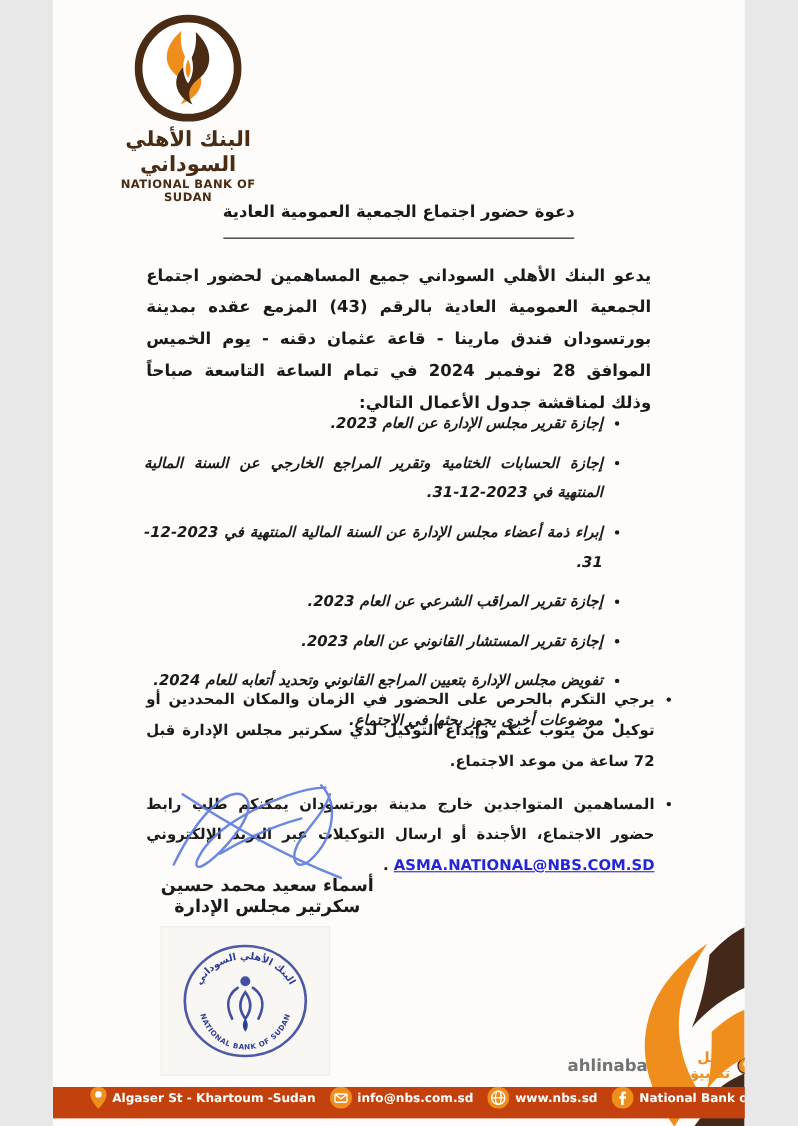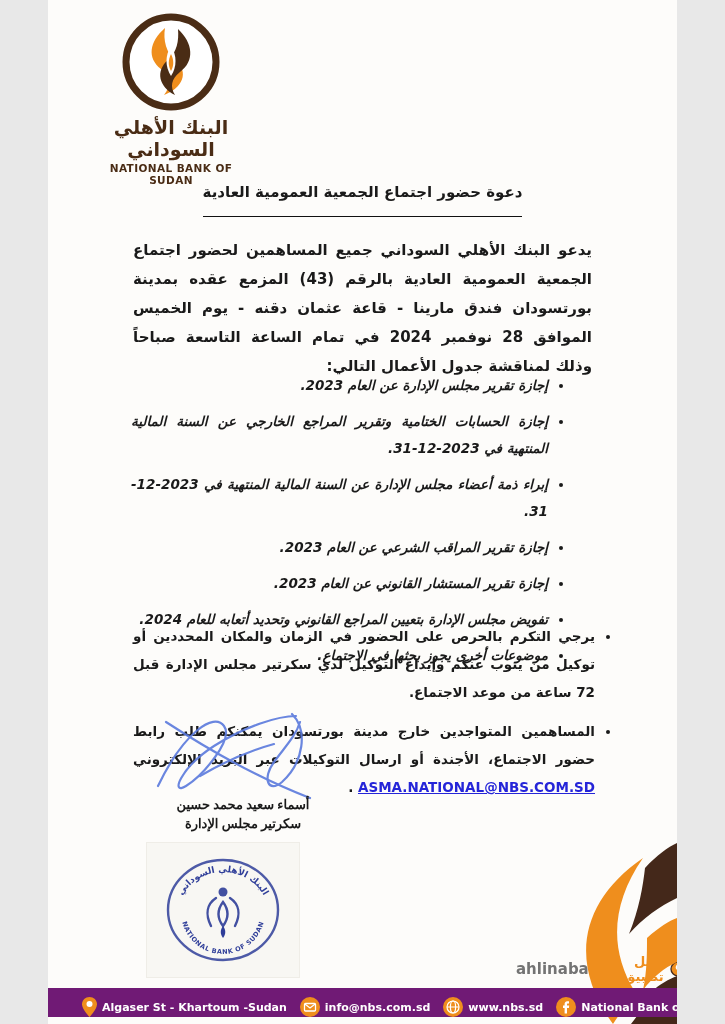--- a/index.html
+++ b/index.html
@@ -19,32 +19,32 @@
   ul.agenda{position:absolute;top:372px;left:83px;right:85px;direction:rtl;margin:0;
             padding:0 44px 0 0;list-style:disc;font-style:italic;}
   ul.agenda li{font-size:13.5px;font-weight:700;line-height:27px;margin-bottom:9px;text-align:justify;}
   ul.notes{position:absolute;top:622px;left:85px;right:74px;direction:rtl;margin:0;
            padding:0 8px 0 0;list-style:disc;}
   ul.notes li{font-size:13.5px;font-weight:700;line-height:28px;margin-bottom:11px;text-align:justify;}
   a.email-link{color:#2525d8;font-weight:700;text-decoration:underline;direction:ltr;unicode-bidi:embed;}
   
   .signature-svg{position:absolute;left:92px;top:706px;}
   .signer{position:absolute;left:90px;top:795px;width:210px;text-align:center;direction:rtl;}
-  .signer div{font-size:13px;font-weight:700;line-height:19px;font-family:Liberation Serif, serif;}
+  .signer div{font-size:16px;font-weight:700;line-height:19px;}
   
   .stamp-box{position:absolute;left:98px;top:842px;width:152px;height:134px;background:#f8f7f3;
              border:1px solid #efede7;display:flex;align-items:center;justify-content:center;}
   
   .branding{position:absolute;left:468px;top:956px;display:flex;align-items:center;gap:6px;height:26px;}
   .branding .en{font-size:15px;font-weight:bold;color:#737373;}
   .branding .ar{font-size:13px;font-weight:bold;color:#ef8e1d;direction:rtl;}
   
-  .footer-bar{position:absolute;left:0;top:988px;width:662px;height:29px;background:#701a75;
+  .footer-bar{position:absolute;left:0;top:988px;width:662px;height:29px;background:#c2410c;
               clip-path:polygon(0 0,100% 0,calc(100% - 12px) 100%,0 100%);
-              display:flex;align-items:flex-end;gap:13px;padding-left:34px;box-sizing:border-box;}
+              display:flex;align-items:flex-start;gap:13px;padding-left:34px;box-sizing:border-box;}
   .f-item{display:flex;align-items:center;gap:5px;}
   .f-item .lbl{color:#fff;font-size:11px;font-weight:bold;white-space:nowrap;}
   .f-item .lbl-big{color:#fff;font-size:19px;font-weight:bold;}
   .orange-stripe{position:absolute;left:666px;top:988px;width:11px;height:29px;background:#ef8e1d;
                  transform:skewX(-22deg);transform-origin:top left;}
   .corner-flame{position:absolute;right:0;bottom:0;}
 </style>
 </head>
 <body>
 

